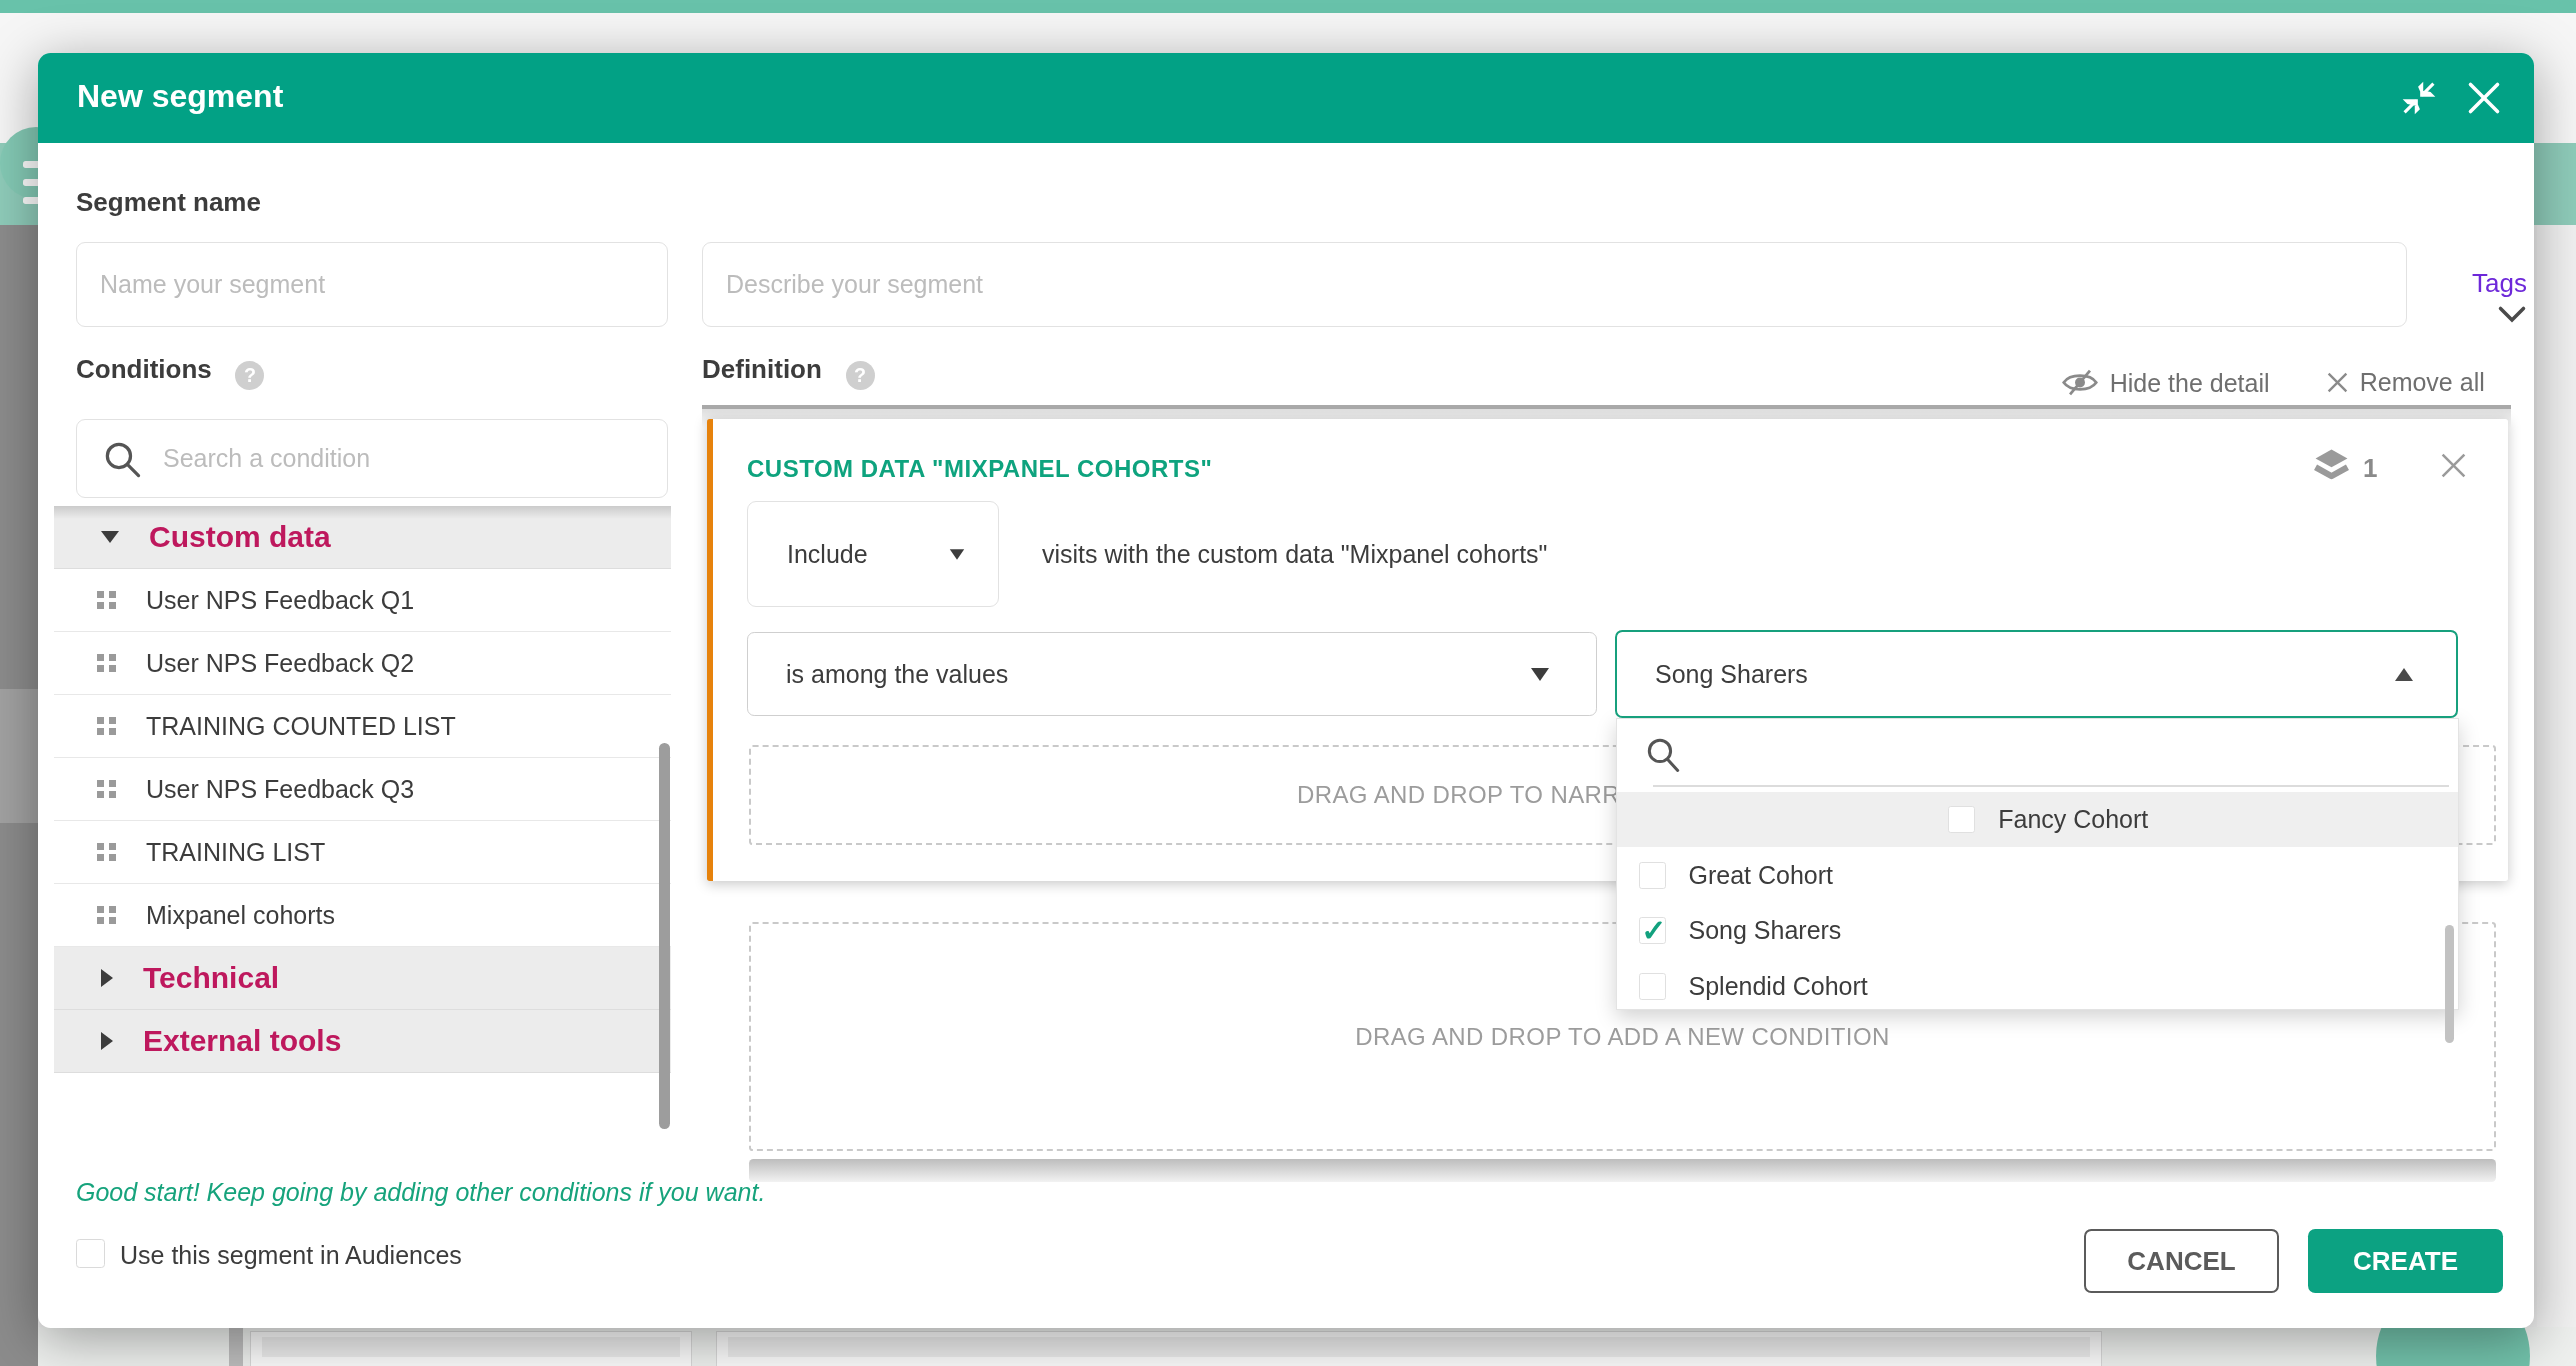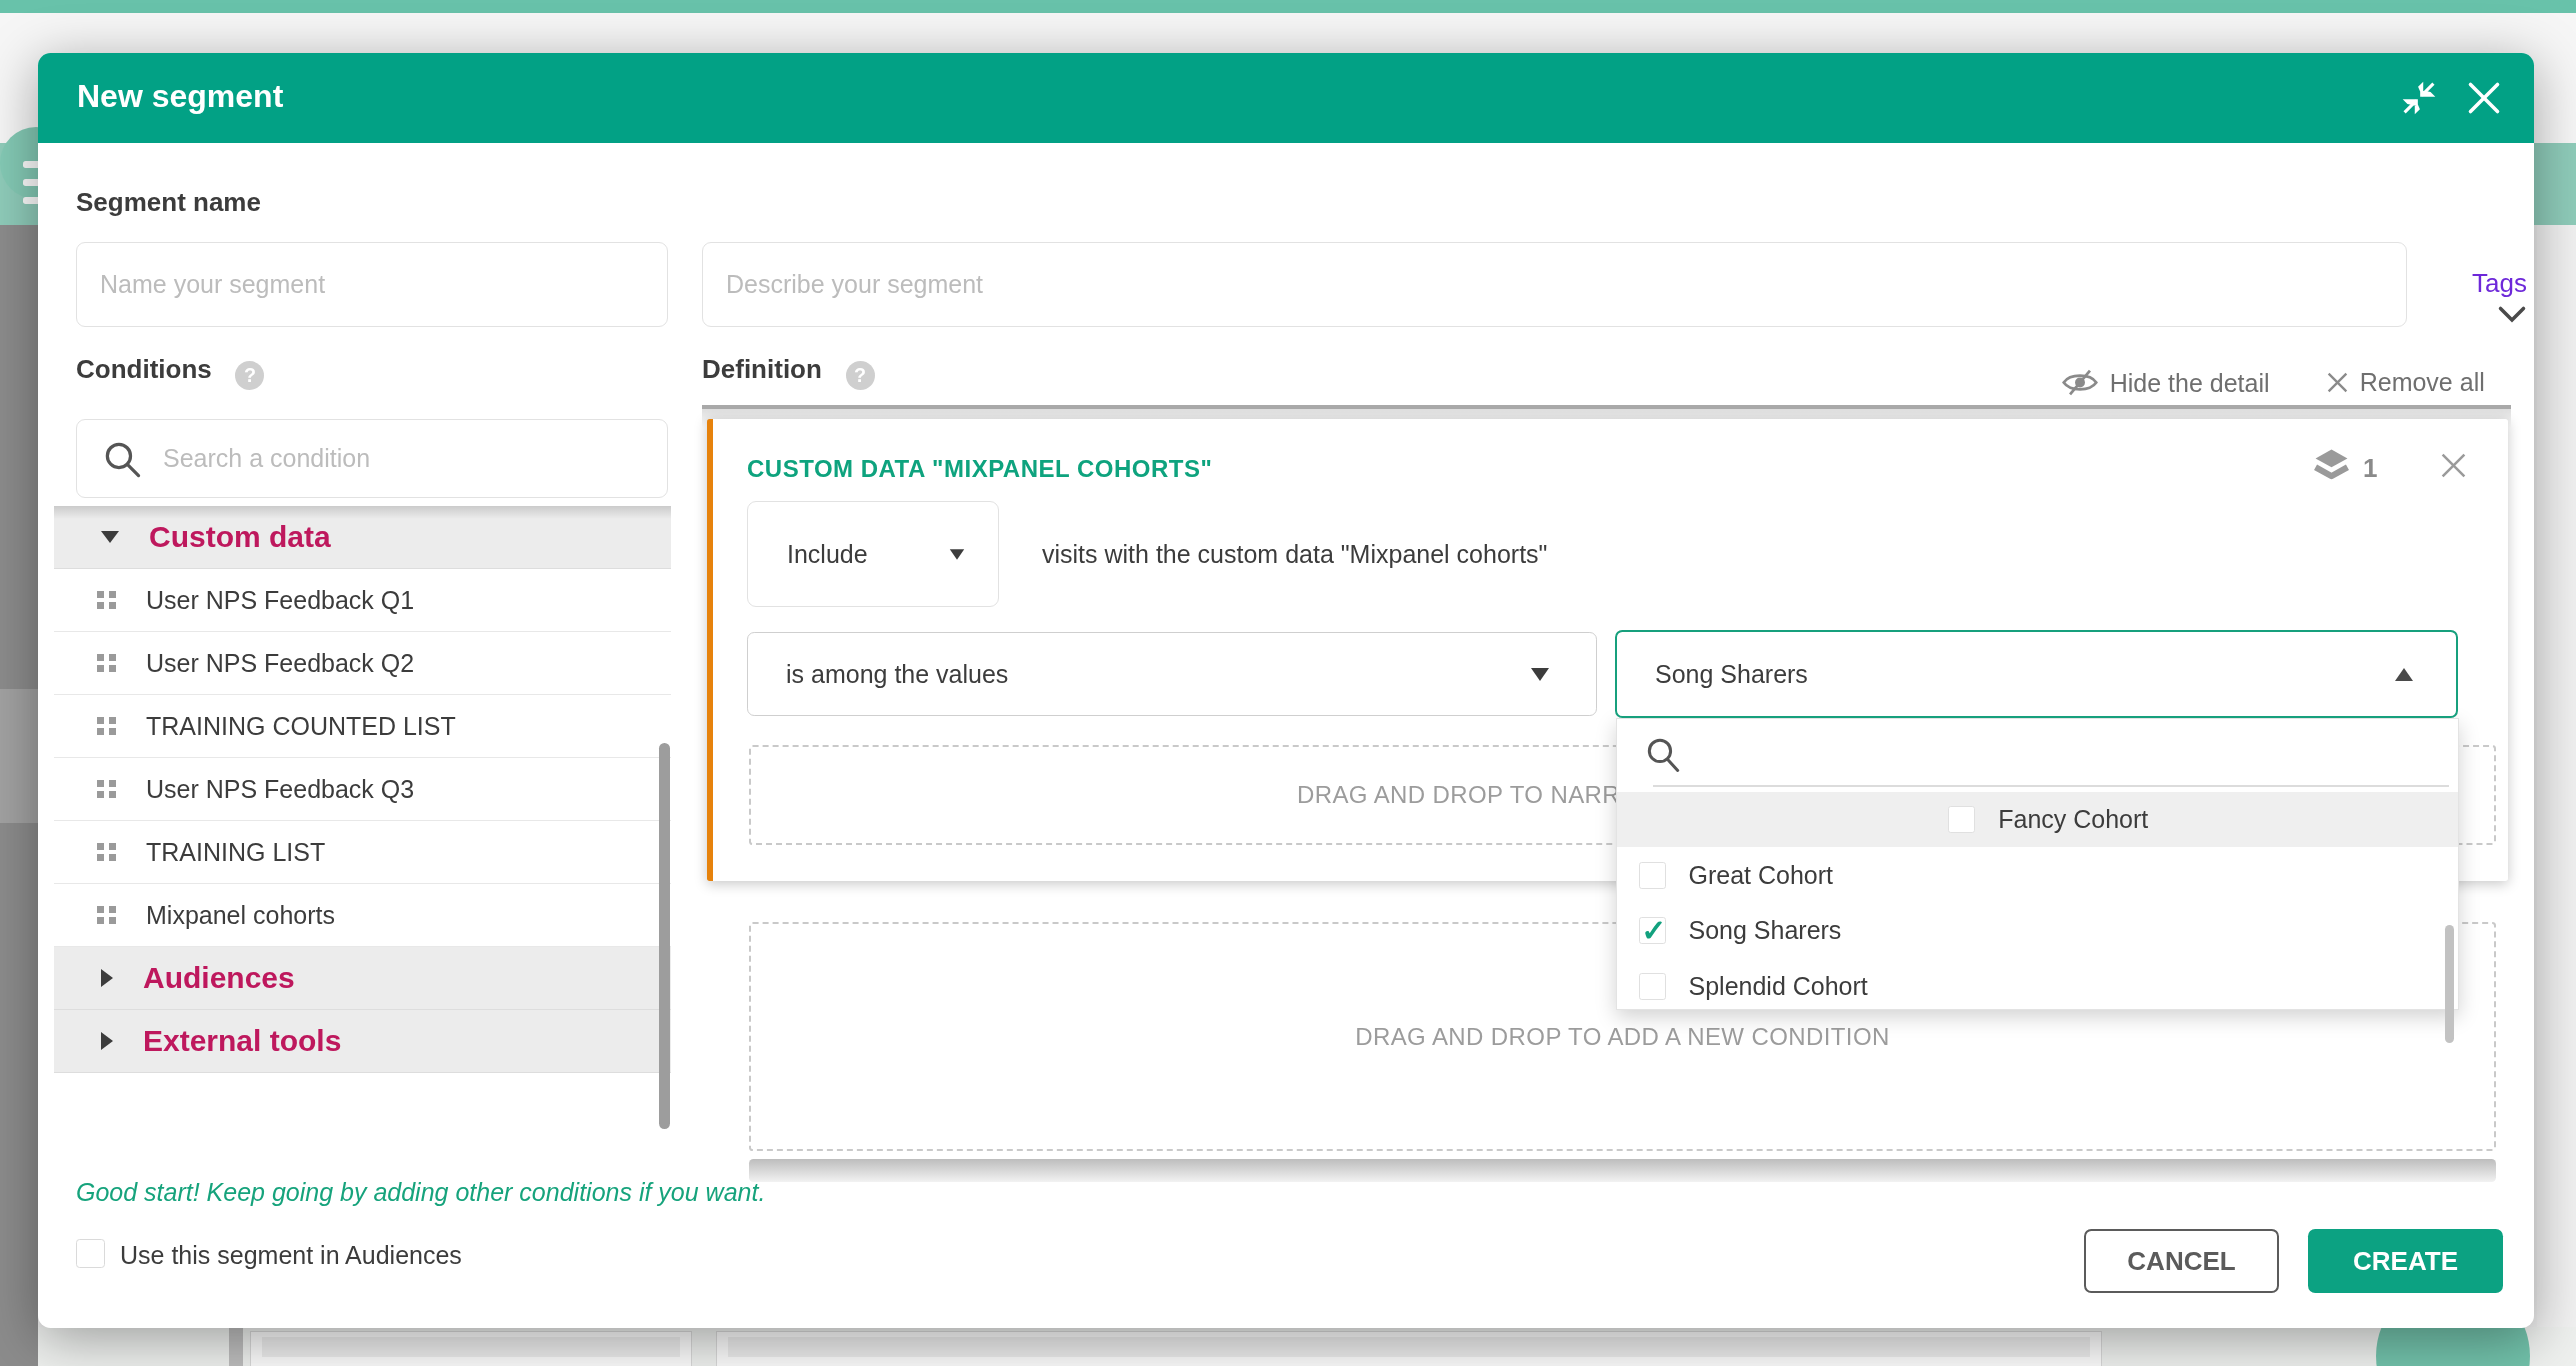--- a/index.html
+++ b/index.html
@@ -258,21 +258,21 @@
       <span class="drag-handle">
           <i></i>
           <i></i>
           <i></i>
           <i></i>
         </span>
       <span class="ilabel">Mixpanel cohorts</span>
     </div>
     <div class="cond-row cond-group">
       <span class="tri-right-sm cond-caret"></span>
-      <span class="glabel">Audiences</span>
+      <span class="glabel">Technical</span>
     </div>
     <div class="cond-row cond-group">
       <span class="tri-right-sm cond-caret"></span>
       <span class="glabel">External tools</span>
     </div>
   </div>
   <div class="abs" id="cond-scrollbar"></div>
 
   <div class="abs" id="card">
     <div id="card-title">CUSTOM DATA "MIXPANEL COHORTS"</div>

